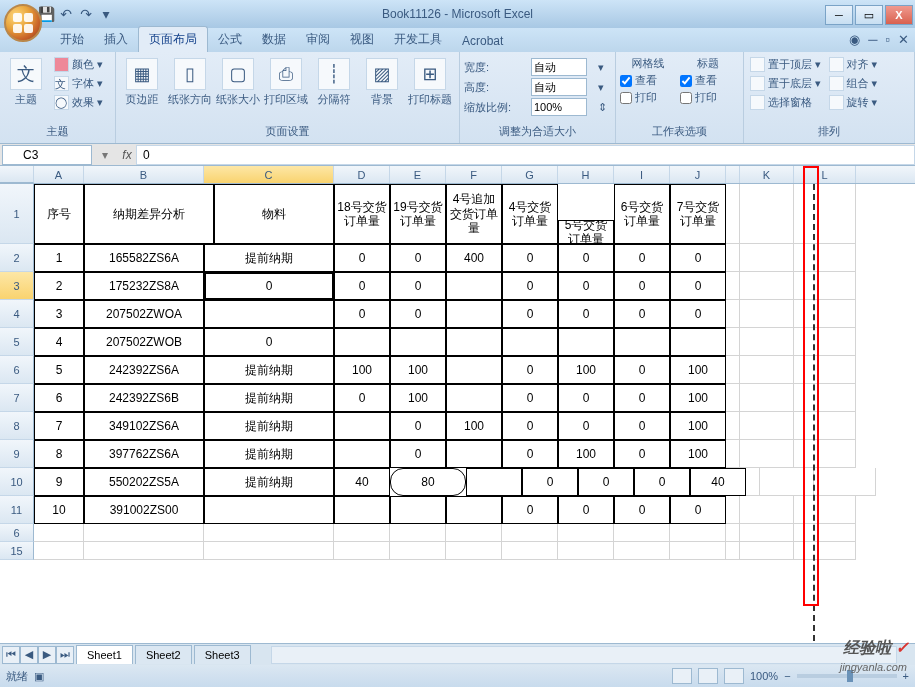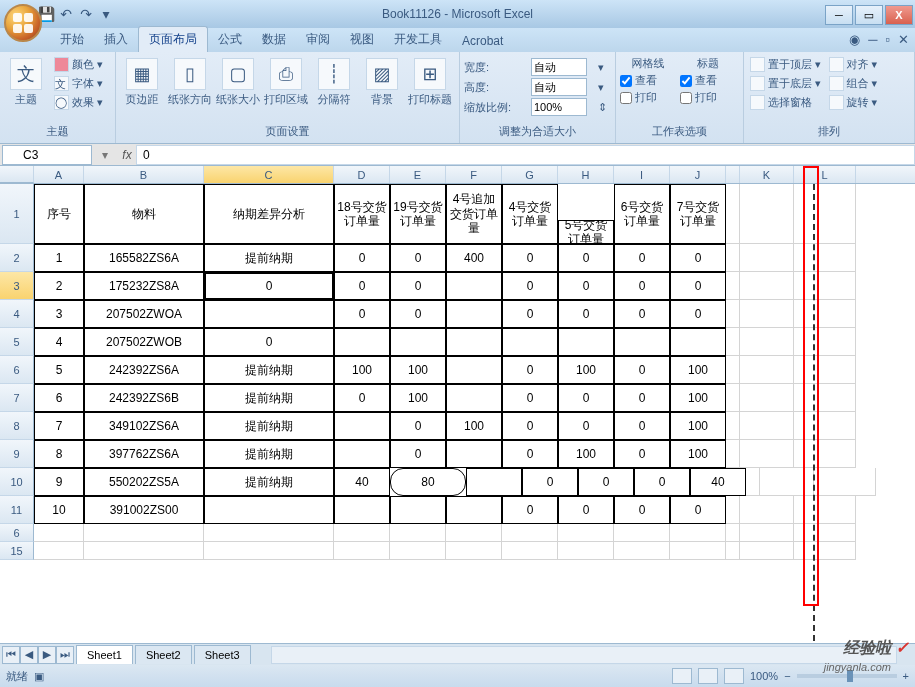--- a/index.html
+++ b/index.html
@@ -80,21 +80,21 @@
 
 
 .status { position:absolute; bottom:0; left:0; right:0; height:22px; background:linear-gradient(#dbe7f2,#c8dbed); display:flex; align-items:center; font-size:11px; color:#3a5a80; padding:0 6px; }
 .status-right { margin-left:auto; display:flex; align-items:center; gap:6px; }
 .viewbtn { width:20px; height:16px; border:1px solid #9db9d1; background:#e9f0f7; }
 .zoomslider { width:100px; height:4px; background:#b9cde0; position:relative; }
 .zoomslider::after { content:""; position:absolute; left:50%; top:-4px; width:6px; height:12px; background:#6a92b8; }
 
 .watermark { position:absolute; right:6px; bottom:28px; font-size:16px; font-weight:bold; color:#555; font-style:italic; }
 .watermark .red { color:#d9332e; }
-.wm-sub { position:absolute; right:24px; bottom:14px; font-size:11px; color:#666; font-style:italic;}
+.wm-sub { position:absolute; right:8px; bottom:14px; font-size:11px; color:#666; font-style:italic;}
 </style>
 </head>
 <body>
 
 <div class="titlebar">
   <div class="qat">
     <span>💾</span>
     <span>↶</span>
     <span>↷</span>
     <span>▾</span>
@@ -305,22 +305,22 @@
       <div style="width: 56px;">I</div>
       <div style="width: 56px;">J</div>
       <div style="width: 14px;"></div>
       <div style="width: 54px;">K</div>
       <div style="width: 62px;">L</div>
     </div>
   <div class="rows" id="rows">
       <div class="row hdr-row">
         <div class="rowhdr">1</div>
         <div class="cell b hdr" style="width: 50px;">序号</div>
+        <div class="cell b hdr" style="width: 130px;">纳期差异分析</div>
         <div class="cell b hdr" style="width: 120px;">物料</div>
-        <div class="cell b hdr" style="width: 130px;">纳期差异分析</div>
         <div class="cell b hdr" style="width: 56px;">18号交货订单量</div>
         <div class="cell b hdr" style="width: 56px;">19号交货订单量</div>
         <div class="cell b hdr" style="width: 56px;">4号追加交货订单量</div>
         <div class="cell b hdr" style="width: 56px;">4号交货订单量</div>
         <div class="cell b hdr" style="width: 56px; margin-top: 36px;">5号交货订单量</div>
         <div class="cell b hdr" style="width: 56px;">6号交货订单量</div>
         <div class="cell b hdr" style="width: 56px;">7号交货订单量</div>
         <div class="cell" style="width: 14px;"></div>
         <div class="cell" style="width: 54px;"></div>
         <div class="cell" style="width: 62px;"></div>

